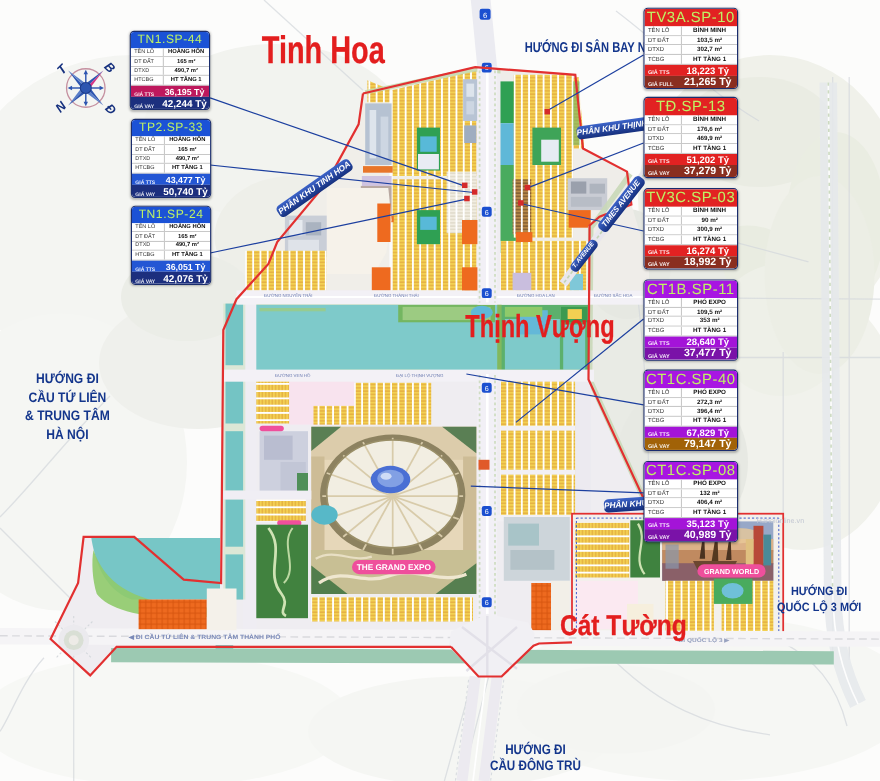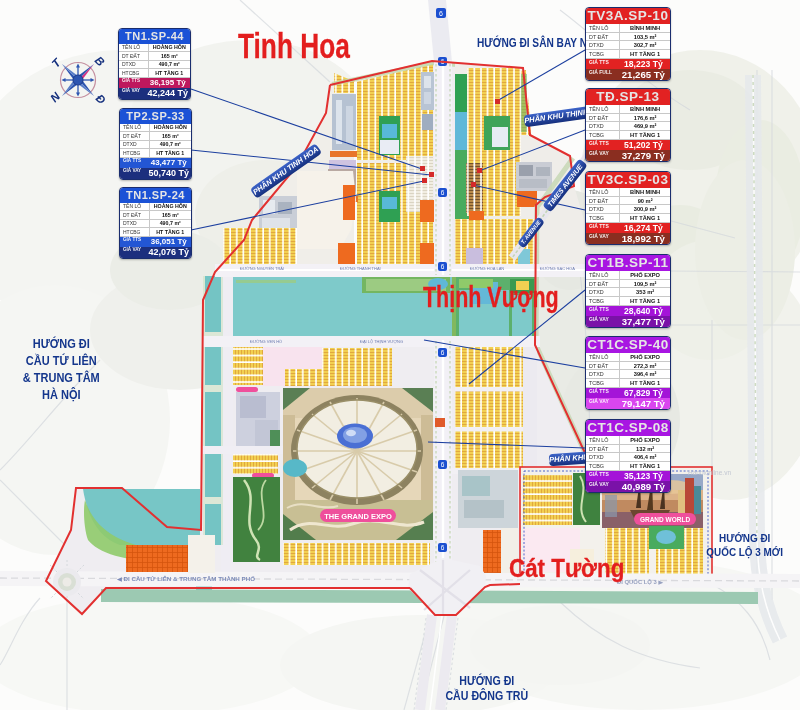--- a/index.html
+++ b/index.html
@@ -1,22 +1,22 @@
 <!DOCTYPE html>
 <html><head><meta charset="utf-8"><style>
 html,body{margin:0;padding:0}
 #wrap{position:relative;width:800px;height:710px;background:#fdfdfd;overflow:hidden;font-family:"Liberation Sans",sans-serif}
 .lbl{position:absolute;color:#14368c;font-weight:bold;text-align:center;line-height:1.25}
 .red{position:absolute;color:#e31e1e;font-weight:bold;white-space:nowrap;-webkit-text-stroke:.3px #e31e1e}
 .card{position:absolute;background:#fff;border:1px solid #1a2d6e;border-radius:4px;overflow:hidden;box-shadow:0 1px 2px rgba(0,0,0,.25);z-index:30}
-.ch{color:#e5e5e5;font-weight:bold;text-align:center;letter-spacing:.5px}
+.ch{color:#bef264;font-weight:normal;text-align:center;letter-spacing:.5px}
 .cr{display:flex;align-items:stretch;border-bottom:1px solid #c8c8c8;background:#fff;color:#111}
 .cr span{width:36%;border-right:1px solid #c8c8c8;display:flex;align-items:center;padding-left:3px;color:#333}
 .cr b{flex:1;display:flex;align-items:center;justify-content:center;text-align:center}
-.cp{display:flex;align-items:flex-start;color:#fff}
+.cp{display:flex;align-items:flex-end;color:#fff}
 .cp span{width:33%;padding-left:3px;font-weight:bold;opacity:.92}
 .cp b{flex:1;text-align:center}
 .sm .ch{height:14.5px;line-height:14.5px;font-size:11px}
 .sm .cr{height:7.6px;font-size:5px}
 .sm .cr b{font-size:5.3px}
 .sm .cp span{font-size:4.6px}
 .sm .cpa{height:9.8px}.sm .cpa b{font-size:8px}
 .sm .cpb{height:11px}.sm .cpb b{font-size:9px}
 .lg .ch{height:16px;line-height:16px;font-size:13.5px}
 .lg .cr{height:7.7px;font-size:5.4px}
@@ -632,21 +632,21 @@
         <b>396,4 m²</b>
       </div>
 <div class="cr">
         <span>TCBG</span>
         <b>HT TẦNG 1</b>
       </div>
 <div class="cp cpa" style="background:#a414d8">
         <span>GIÁ TTS</span>
         <b>67,829 Tỷ</b>
       </div>
-<div class="cp cpb" style="background:#d946ef">
+<div class="cp cpb" style="background:#a16207">
         <span>GIÁ VAY</span>
         <b>79,147 Tỷ</b>
       </div>
 </div>
 <div class="card lg" style="left:585px;top:419px;width:84px">
 <div class="ch" style="background:#a816e2">CT1C.SP-08</div>
 <div class="cr">
         <span>TÊN LÔ</span>
         <b>PHỐ EXPO</b>
       </div>

